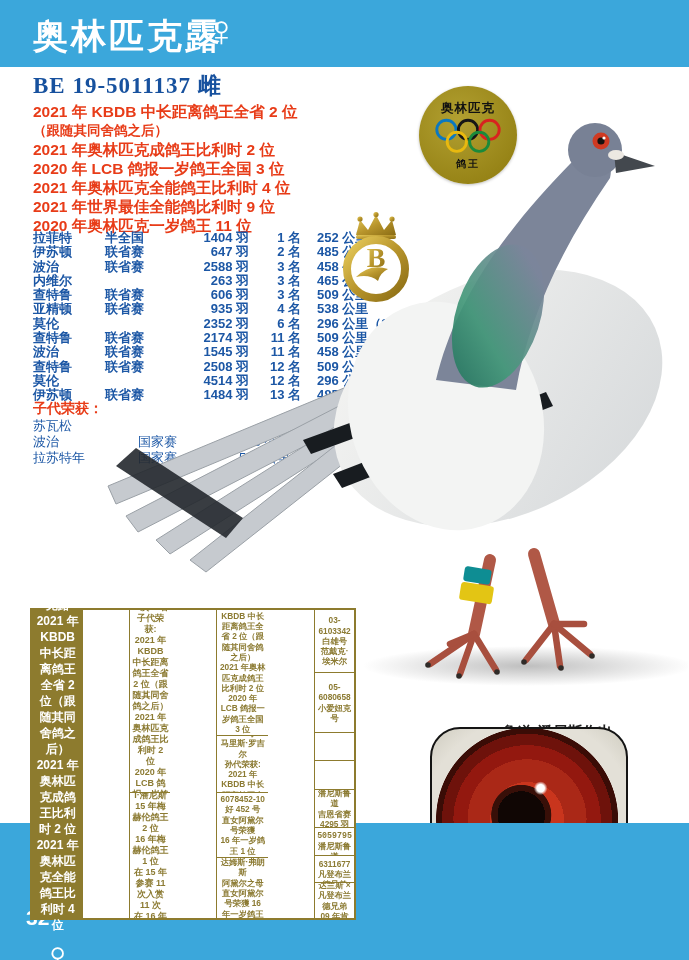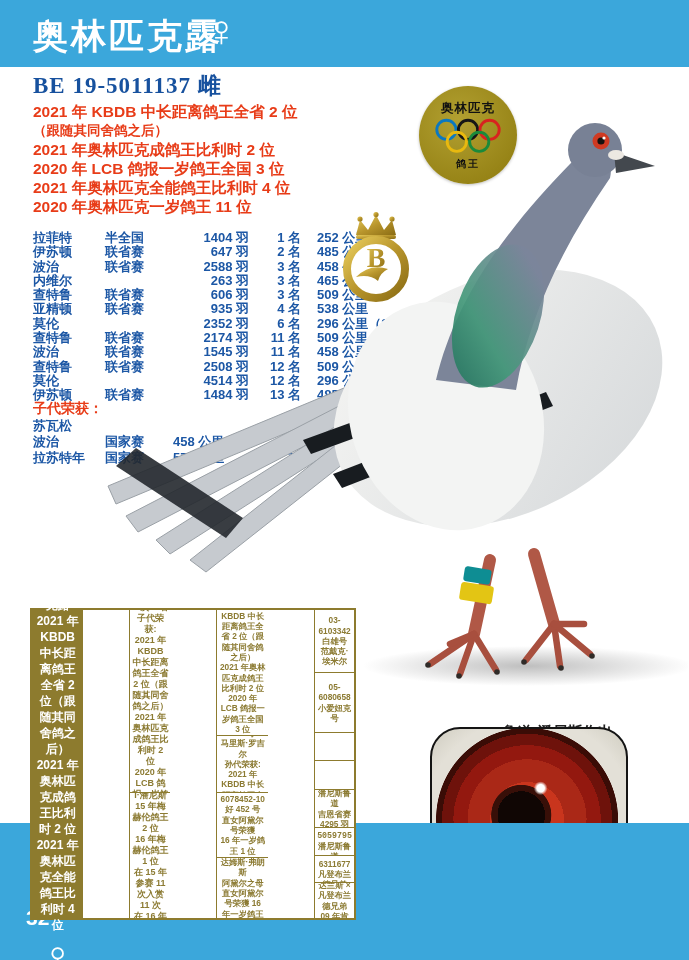--- a/index.html
+++ b/index.html
@@ -14,21 +14,21 @@
   .ring-line{position:absolute;left:33px;top:70px;color:#17519e;font-size:23px;font-weight:bold;font-family:"Liberation Serif","DejaVu Serif",serif;letter-spacing:1px;}
   .achv{position:absolute;left:33px;top:102px;color:#e83c18;font-weight:bold;font-size:15.5px;line-height:19px;}
   .achv .small{font-size:13.5px;}
   .results{position:absolute;left:33px;top:231px;width:400px;}
   .res-row{display:grid;grid-template-columns:72px 68px 76px 52px auto;color:#1c57a5;font-weight:bold;font-size:13px;line-height:14.3px;}
   .res-row .c2{text-align:right;}
   .res-row .c3{text-align:right;}
   .res-row .c4{padding-left:16px;white-space:nowrap;}
   .off-label{position:absolute;left:33px;top:400px;color:#e83c18;font-weight:bold;font-size:14px;}
   .offspring{position:absolute;left:33px;top:418px;width:400px;}
-  .off-row{display:grid;grid-template-columns:72px 68px 88px 72px 52px;color:#1c57a5;font-weight:bold;font-size:13px;line-height:16px;}
+  .off-row{display:grid;grid-template-columns:72px 68px 88px 72px 52px;color:#1c57a5;font-weight:normal;font-size:13px;line-height:16px;gap:33px;}
   .off-row .c3{text-align:right;}
   .off-row .c4{text-align:right;}
   
   .badge{position:absolute;left:419px;top:86px;width:98px;height:98px;border-radius:50%;
     background:radial-gradient(circle at 40% 35%,#b2a031,#968316 75%);
     display:flex;flex-direction:column;align-items:center;justify-content:center;
     box-shadow:0 1px 3px rgba(0,0,0,.25);}
   .badge .t{color:#111;font-weight:bold;font-size:12.5px;letter-spacing:1px;}
   .badge .b{color:#111;font-weight:bold;font-size:10px;letter-spacing:2px;}
   
@@ -67,20 +67,21 @@
 <div class="page-title">奥林匹克露</div>
 <div class="female-top">♀</div>
 <div class="ring-line">BE 19-5011137 雌</div>
 
 <div class="achv">
   <div>2021 年 KBDB 中长距离鸽王全省 2 位</div>
   <div class="small">（跟随其同舍鸽之后）</div>
   <div>2021 年奥林匹克成鸽王比利时 2 位</div>
   <div>2020 年 LCB 鸽报一岁鸽王全国 3 位</div>
   <div>2021 年奥林匹克全能鸽王比利时 4 位</div>
+  <div>2021 年世界最佳全能鸽比利时 9 位</div>
   <div>2020 年奥林匹克一岁鸽王 11 位</div>
 </div>
 
 <div class="results">
   <div class="res-row">
       <span>拉菲特</span>
       <span>半全国</span>
       <span class="c2">1404 羽</span>
       <span class="c3">1 名</span>
       <span class="c4">252 公里</span>

